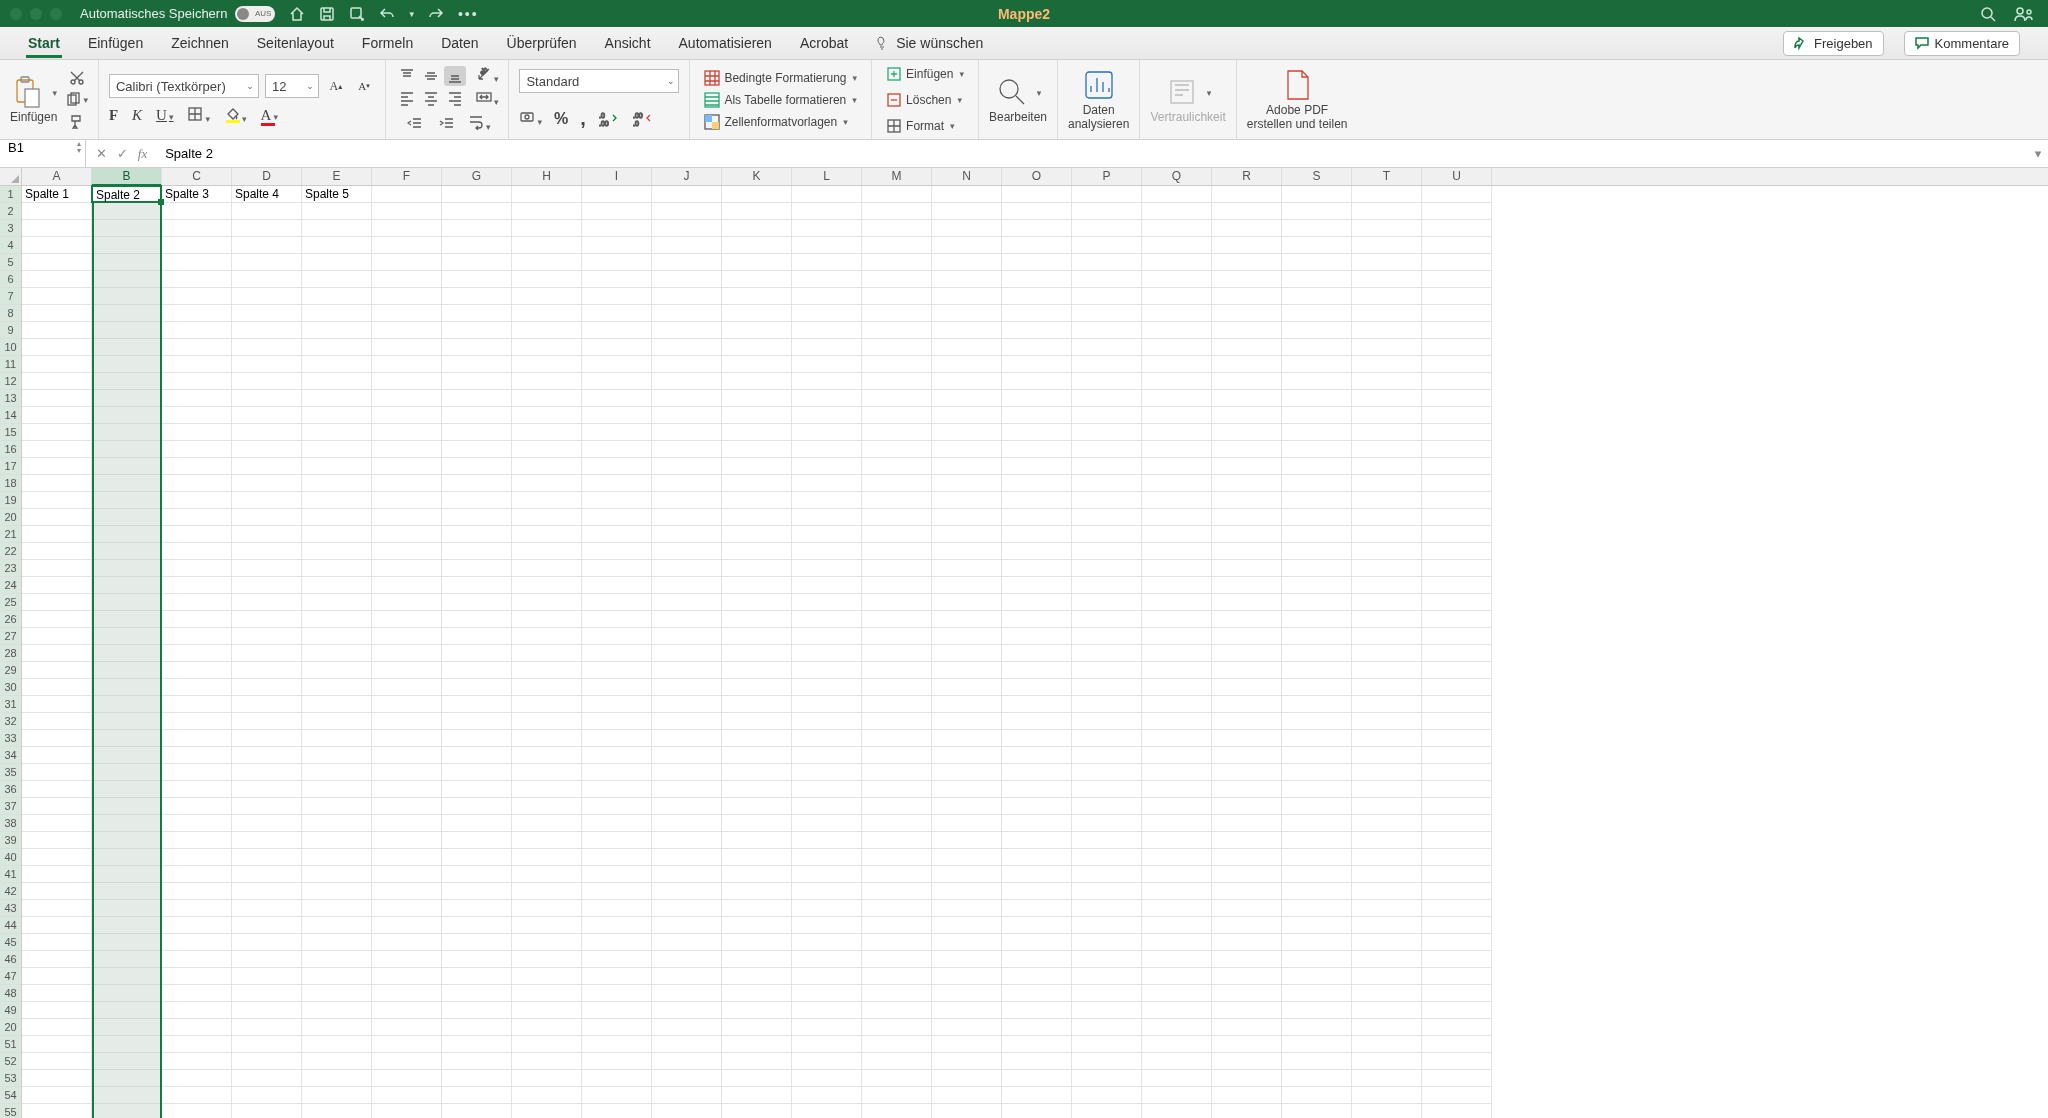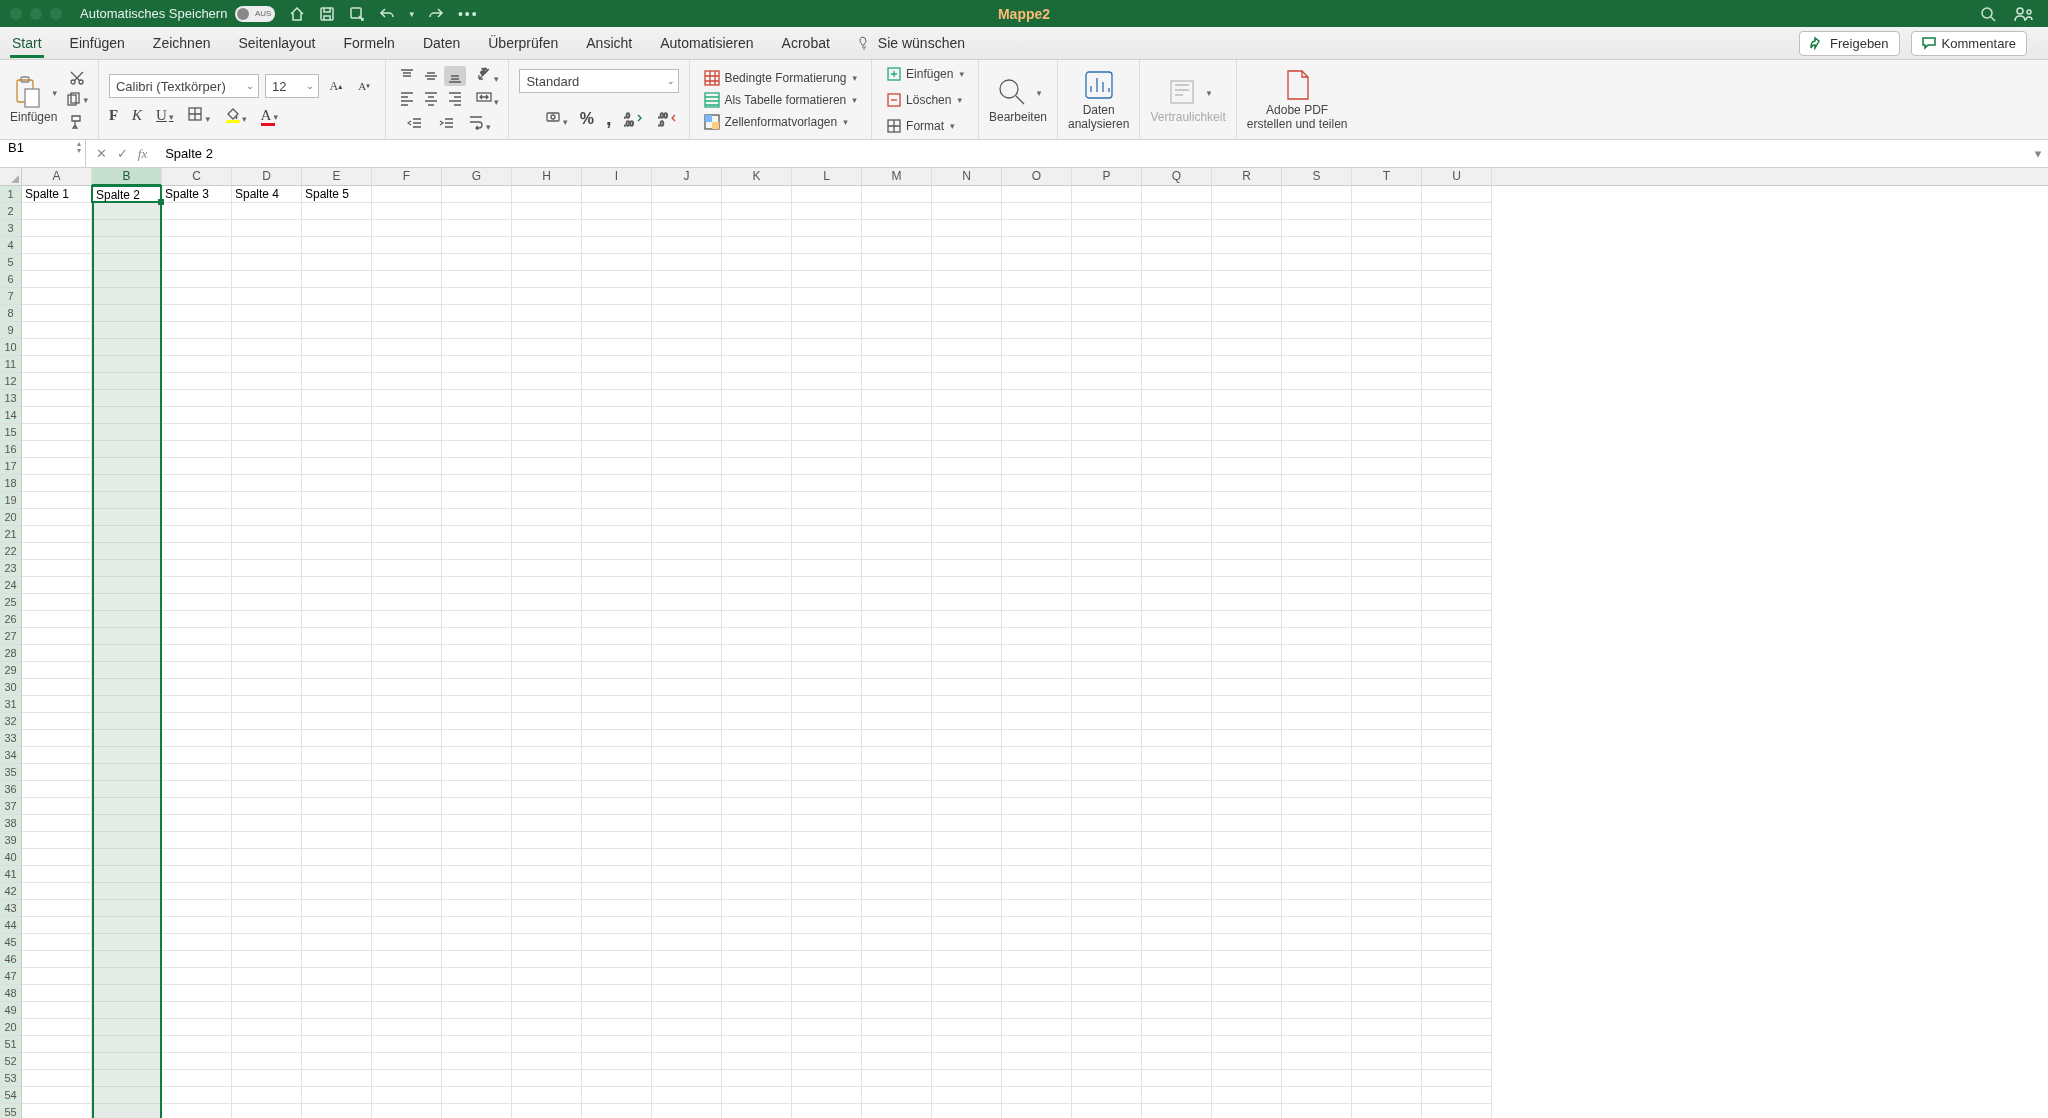--- a/index.html
+++ b/index.html
@@ -13,24 +13,24 @@
 .switch { width: 40px; height: 16px; background: #eee; border-radius: 10px; position: relative; font-size: 8px; color: #666; display: flex; align-items: center; justify-content: flex-end; padding-right: 4px; }
 .switch::before { content: ""; position: absolute; left: 2px; top: 2px; width: 12px; height: 12px; border-radius: 50%; background: #888; }
 .qat { display: flex; gap: 14px; margin-left: 14px; align-items: center; }
 .qat svg, .title-right svg { stroke: #cfe6d6; fill: none; stroke-width: 1.5; }
 .doc-title { position: absolute; left: 50%; transform: translateX(-50%); font-weight: 600; color: #fdba74; font-size: 14px; }
 .title-right { position: absolute; right: 14px; display: flex; gap: 18px; align-items: center; }
 
 
 .tabs { height: 33px; background: linear-gradient(#f3f3f3,#e9e9e9); border-bottom: 1px solid #d0d0d0; display: flex; align-items: center; padding: 0 10px; gap: 24px; font-size: 14px; color: #333; position: relative; }
 .tab { padding: 6px 2px; cursor: pointer; }
-.tab.active { font-weight: 400; color: #185c37; position: relative; }
+.tab.active { font-weight: 700; color: #185c37; position: relative; margin-left: 16px; }
 .tab.active::after { content:""; position:absolute; left:0; right:0; bottom:-1px; height:3px; background:#107c41; }
 .tell-me { display:flex; align-items:center; gap:6px; }
-.tabs-right { position: absolute; right: 21px; display: flex; gap: 11px; }
+.tabs-right { position: absolute; right: 28px; display: flex; gap: 20px; }
 .pill-btn { border:1px solid #bfbfbf; background:#fff; border-radius:4px; padding:4px 10px; font-size:13px; display:flex; align-items:center; gap:6px; color:#333; }
 
 
 .ribbon { height: 80px; background: #f5f5f5; border-bottom: 1px solid #d0d0d0; display: flex; align-items: stretch; font-size: 12px; color:#444; }
 .group { border-right:1px solid #dcdcdc; padding: 4px 10px; display:flex; align-items:center; gap:8px; }
 .vstack { display:flex; flex-direction:column; gap:2px; align-items:center; justify-content:center; }
 .hstack { display:flex; align-items:center; gap:6px; }
 .btn { display:flex; align-items:center; gap:4px; padding:2px 4px; border-radius:3px; }
 .caret::after { content:"▾"; font-size:9px; color:#666; margin-left:2px; }
 .combo { border:1px solid #bbb; background:#fff; height:24px; display:flex; align-items:center; padding:4px 6px; font-size:13px; position:relative; }
@@ -279,21 +279,21 @@
             </svg>
           </div>
         <span class="caret"><svg class="icon16" viewBox="0 0 16 16">
               <path d="M2 3h12M2 8h9a3 3 0 0 1 0 6H8M10 12l-2 2 2 2"></path>
             </svg></span>
       </div>
     </div>
   </div>
 
   <div class="group">
-    <div class="vstack" style="gap:14px;align-items:flex-end">
+    <div class="vstack" style="gap:14px;align-items:flex-start">
       <div class="combo" style="width:160px">
           <span>Standard</span>
           <span class="arrow">⌄</span>
         </div>
       <div class="hstack" style="gap:12px">
         <span class="caret"><svg class="icon16" viewBox="0 0 16 16">
               <rect x="2" y="4" width="12" height="8" rx="1"></rect>
               <circle cx="8" cy="8" r="2"></circle>
             </svg></span>
         <span style="font-size:16px;font-weight:600">%</span>

